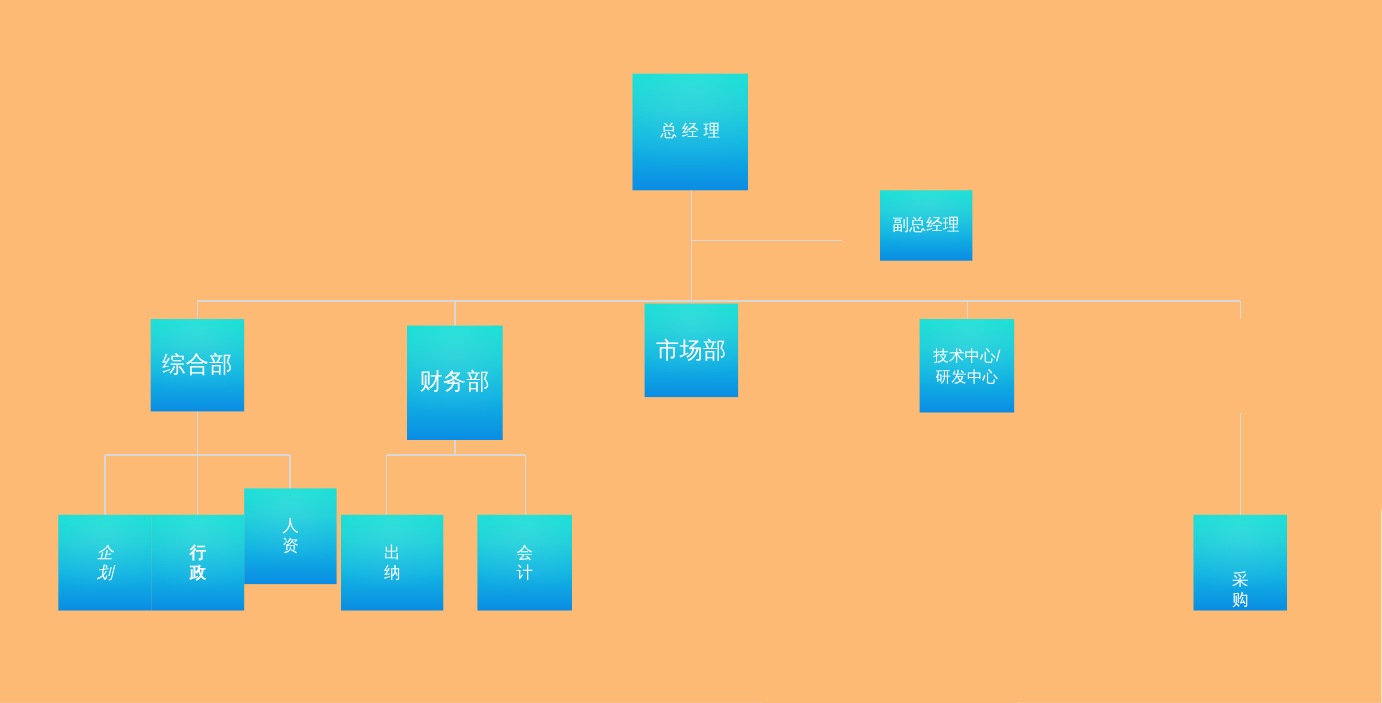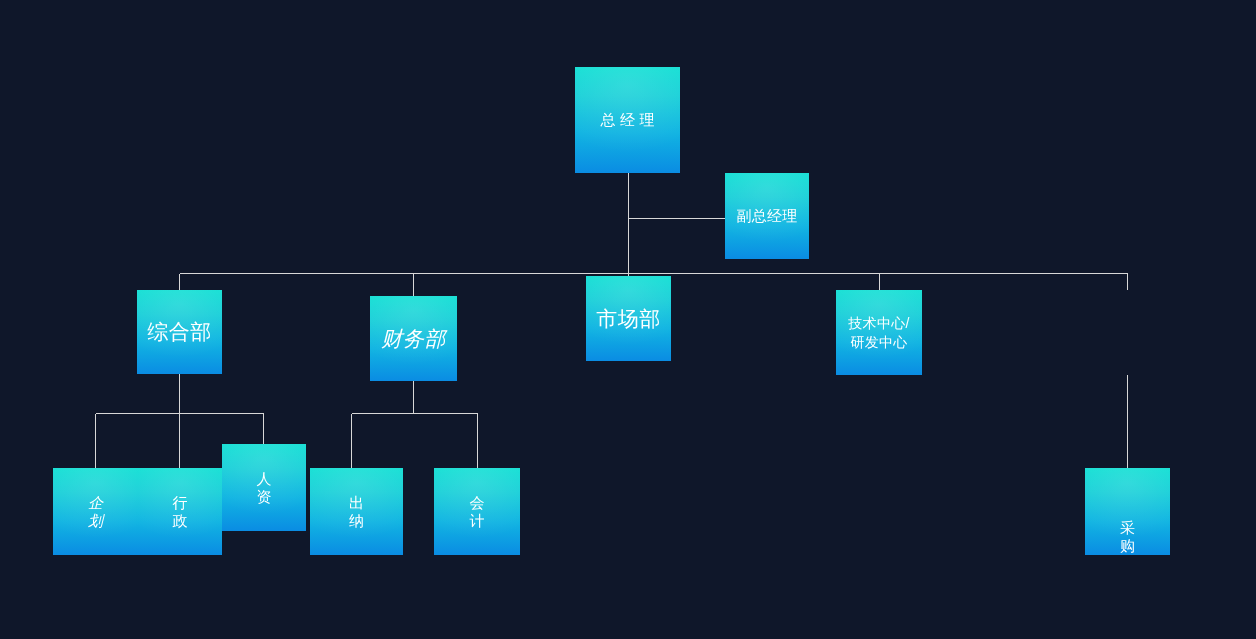--- a/index.html
+++ b/index.html
@@ -8,21 +8,21 @@
     padding: 0;
     background: #ffffff;
   }
   body {
     font-family: "Liberation Sans", "DejaVu Sans", sans-serif;
   }
   #stage {
     position: relative;
     width: 1256px;
     height: 639px;
-    background: #0f172a;
+    background: #fdba74;
     overflow: hidden;
   }
   .lines {
     position: absolute;
     left: 0;
     top: 0;
     width: 1256px;
     height: 639px;
     pointer-events: none;
   }
@@ -113,47 +113,47 @@
       <path d="M477.5 413.5 L477.5 468"></path>
 
       <path d="M1127.5 375 L1127.5 468"></path>
     </g>
   </svg>
 
   <div class="node root" style="left:575px; top:67px; width:105px; height:106px;">
     <span class="label">总经理</span>
   </div>
 
-  <div class="node lvl2" style="left:725px; top:173px; width:84px; height:86px;">
+  <div class="node lvl2" style="left:800px; top:173px; width:84px; height:64px;">
     <span class="label">副总经理</span>
   </div>
 
   <div class="node dept" style="left:137px; top:290px; width:85px; height:84px;">
     <span class="label">综合部</span>
   </div>
 
-  <div class="node dept" style="left:370px; top:296px; width:87px; height:85px;font-style:italic;">
+  <div class="node dept" style="left:370px; top:296px; width:87px; height:104px;">
     <span class="label">财务部</span>
   </div>
 
   <div class="node dept" style="left:586px; top:276px; width:85px; height:85px;">
     <span class="label">市场部</span>
   </div>
 
   <div class="node dept two-line" style="left:836px; top:290px; width:86px; height:85px;">
     <span class="label">技术中心/
 研发中心</span>
   </div>
 
 
   <div class="node leaf" style="left:53px; top:468px; width:85px; height:87px;font-style:italic;">
     <span class="label">企划</span>
   </div>
 
-  <div class="node leaf" style="left:138px; top:468px; width:84px; height:87px;">
+  <div class="node leaf" style="left:138px; top:468px; width:84px; height:87px;font-weight:bold;">
     <span class="label">行政</span>
   </div>
 
   <div class="node leaf" style="left:222px; top:444px; width:84px; height:87px;">
     <span class="label">人资</span>
   </div>
 
   <div class="node leaf" style="left:310px; top:468px; width:93px; height:87px;">
     <span class="label">出纳</span>
   </div>

